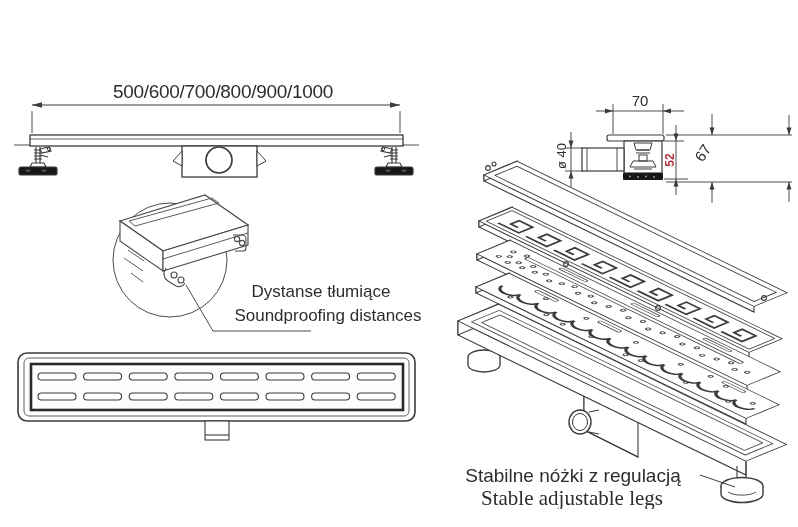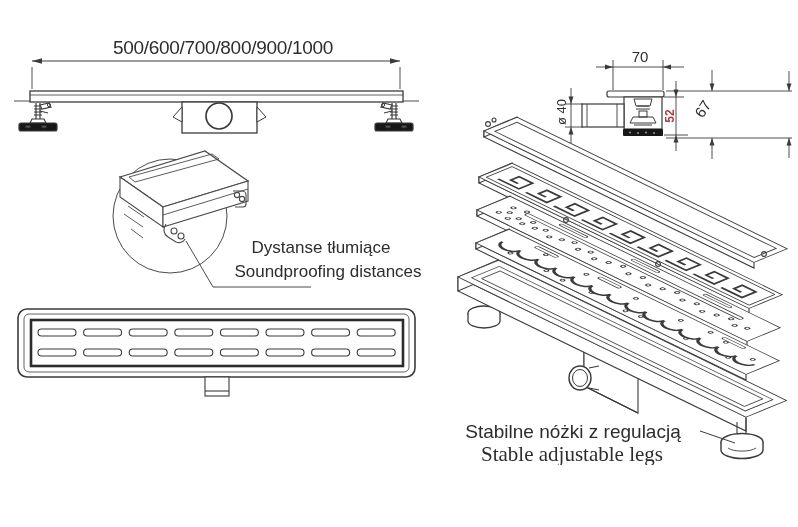--- a/index.html
+++ b/index.html
@@ -1,17 +1,17 @@
 <!DOCTYPE html>
 <html><head>
 <meta charset="utf-8">
 <style>
   html,body{margin:0;padding:0;background:#ffffff;}
   .canvas{position:relative;width:798px;height:465px;background:#ffffff;overflow:hidden;
-          font-family:"Liberation Sans", sans-serif;}
+          font-family:"Liberation Sans", sans-serif;margin-top:44px;}
   svg{position:absolute;left:0;top:0;}
   text{fill:#2d2d2d;font-family:"Liberation Sans", sans-serif;}
   .dim-red{fill:#b2373f;font-weight:bold;}
   .serif{font-family:"Liberation Serif", serif;}
 </style>
 </head>
 <body>
 
 <div class="canvas">
 <svg width="798" height="527" viewBox="0 0 798 527">

